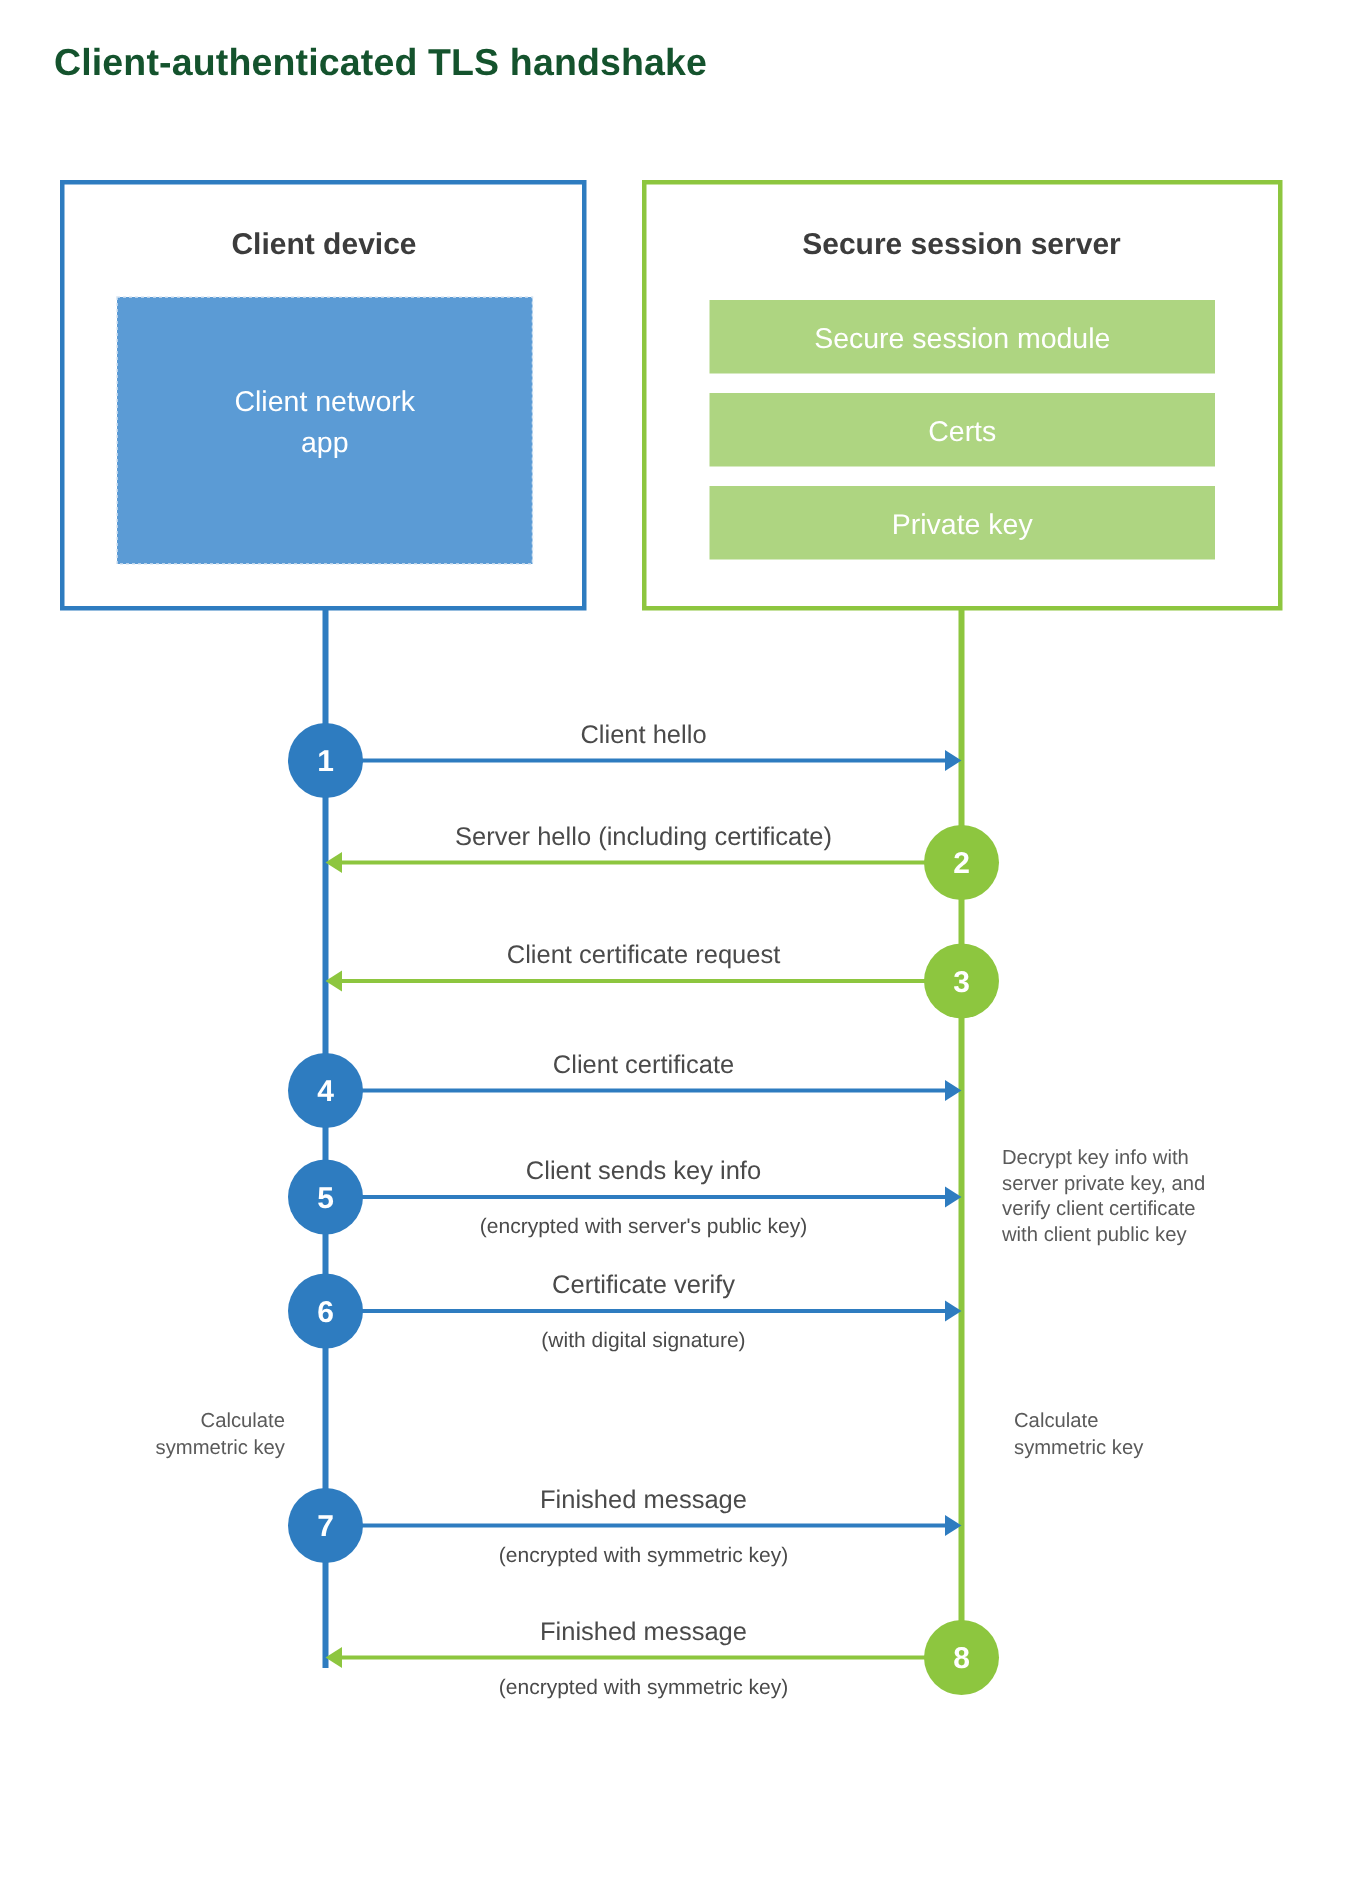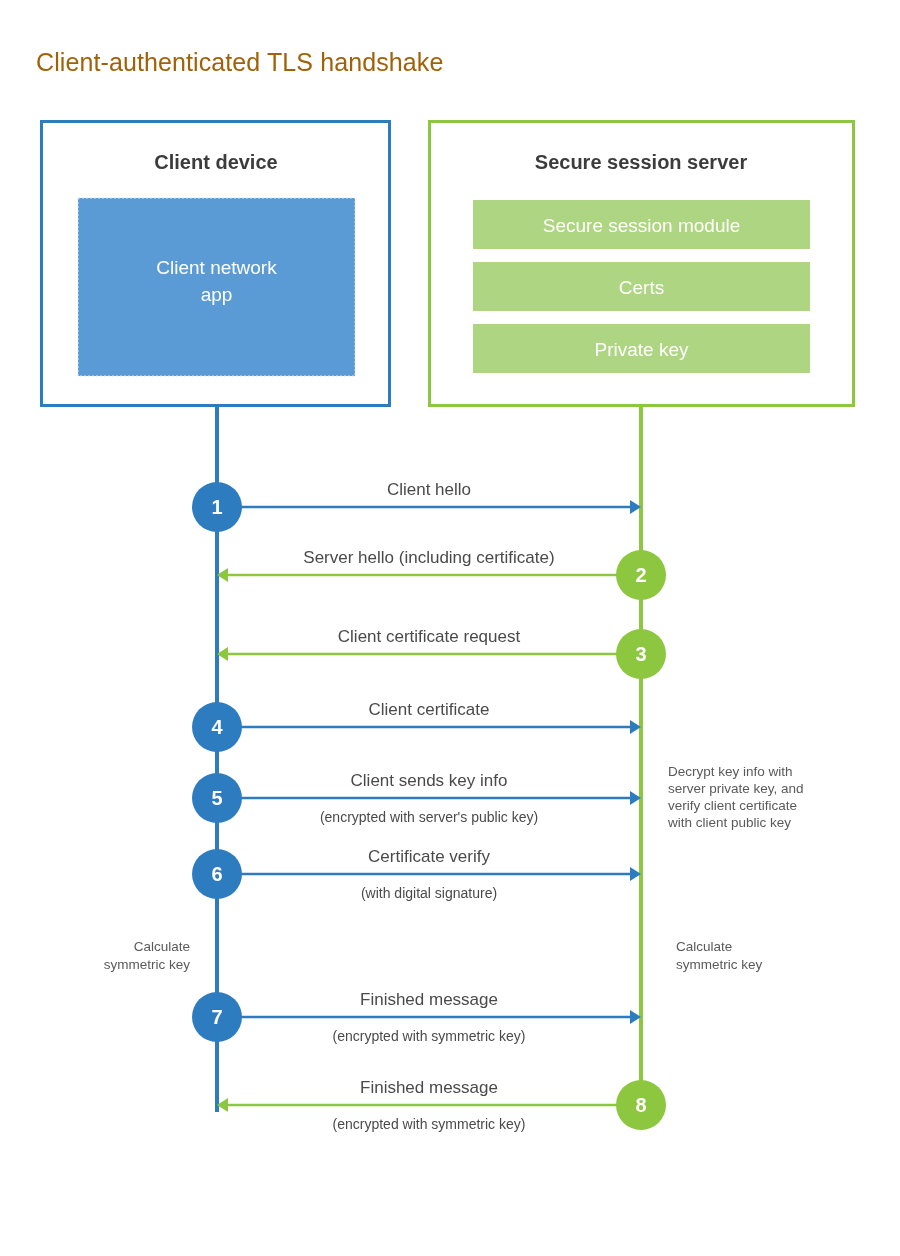--- a/index.html
+++ b/index.html
@@ -19,25 +19,24 @@
     left: 0;
     top: 0;
     width: 900px;
     height: 1256px;
   }
   .page-title {
     position: absolute;
     left: 36px;
     top: 28px;
     font-size: 25px;
-    color: #a16207;
-    font-weight: 400;
+    color: #14532d;
+    font-weight: 700;
     letter-spacing: 0.1px;
     white-space: nowrap;
-    margin-top: 20px;
   }
   svg {
     position: absolute;
     left: 0;
     top: 0;
   }
   .node-box-client {
     fill: #ffffff;
     stroke: #2e7cc0;
     stroke-width: 3;

